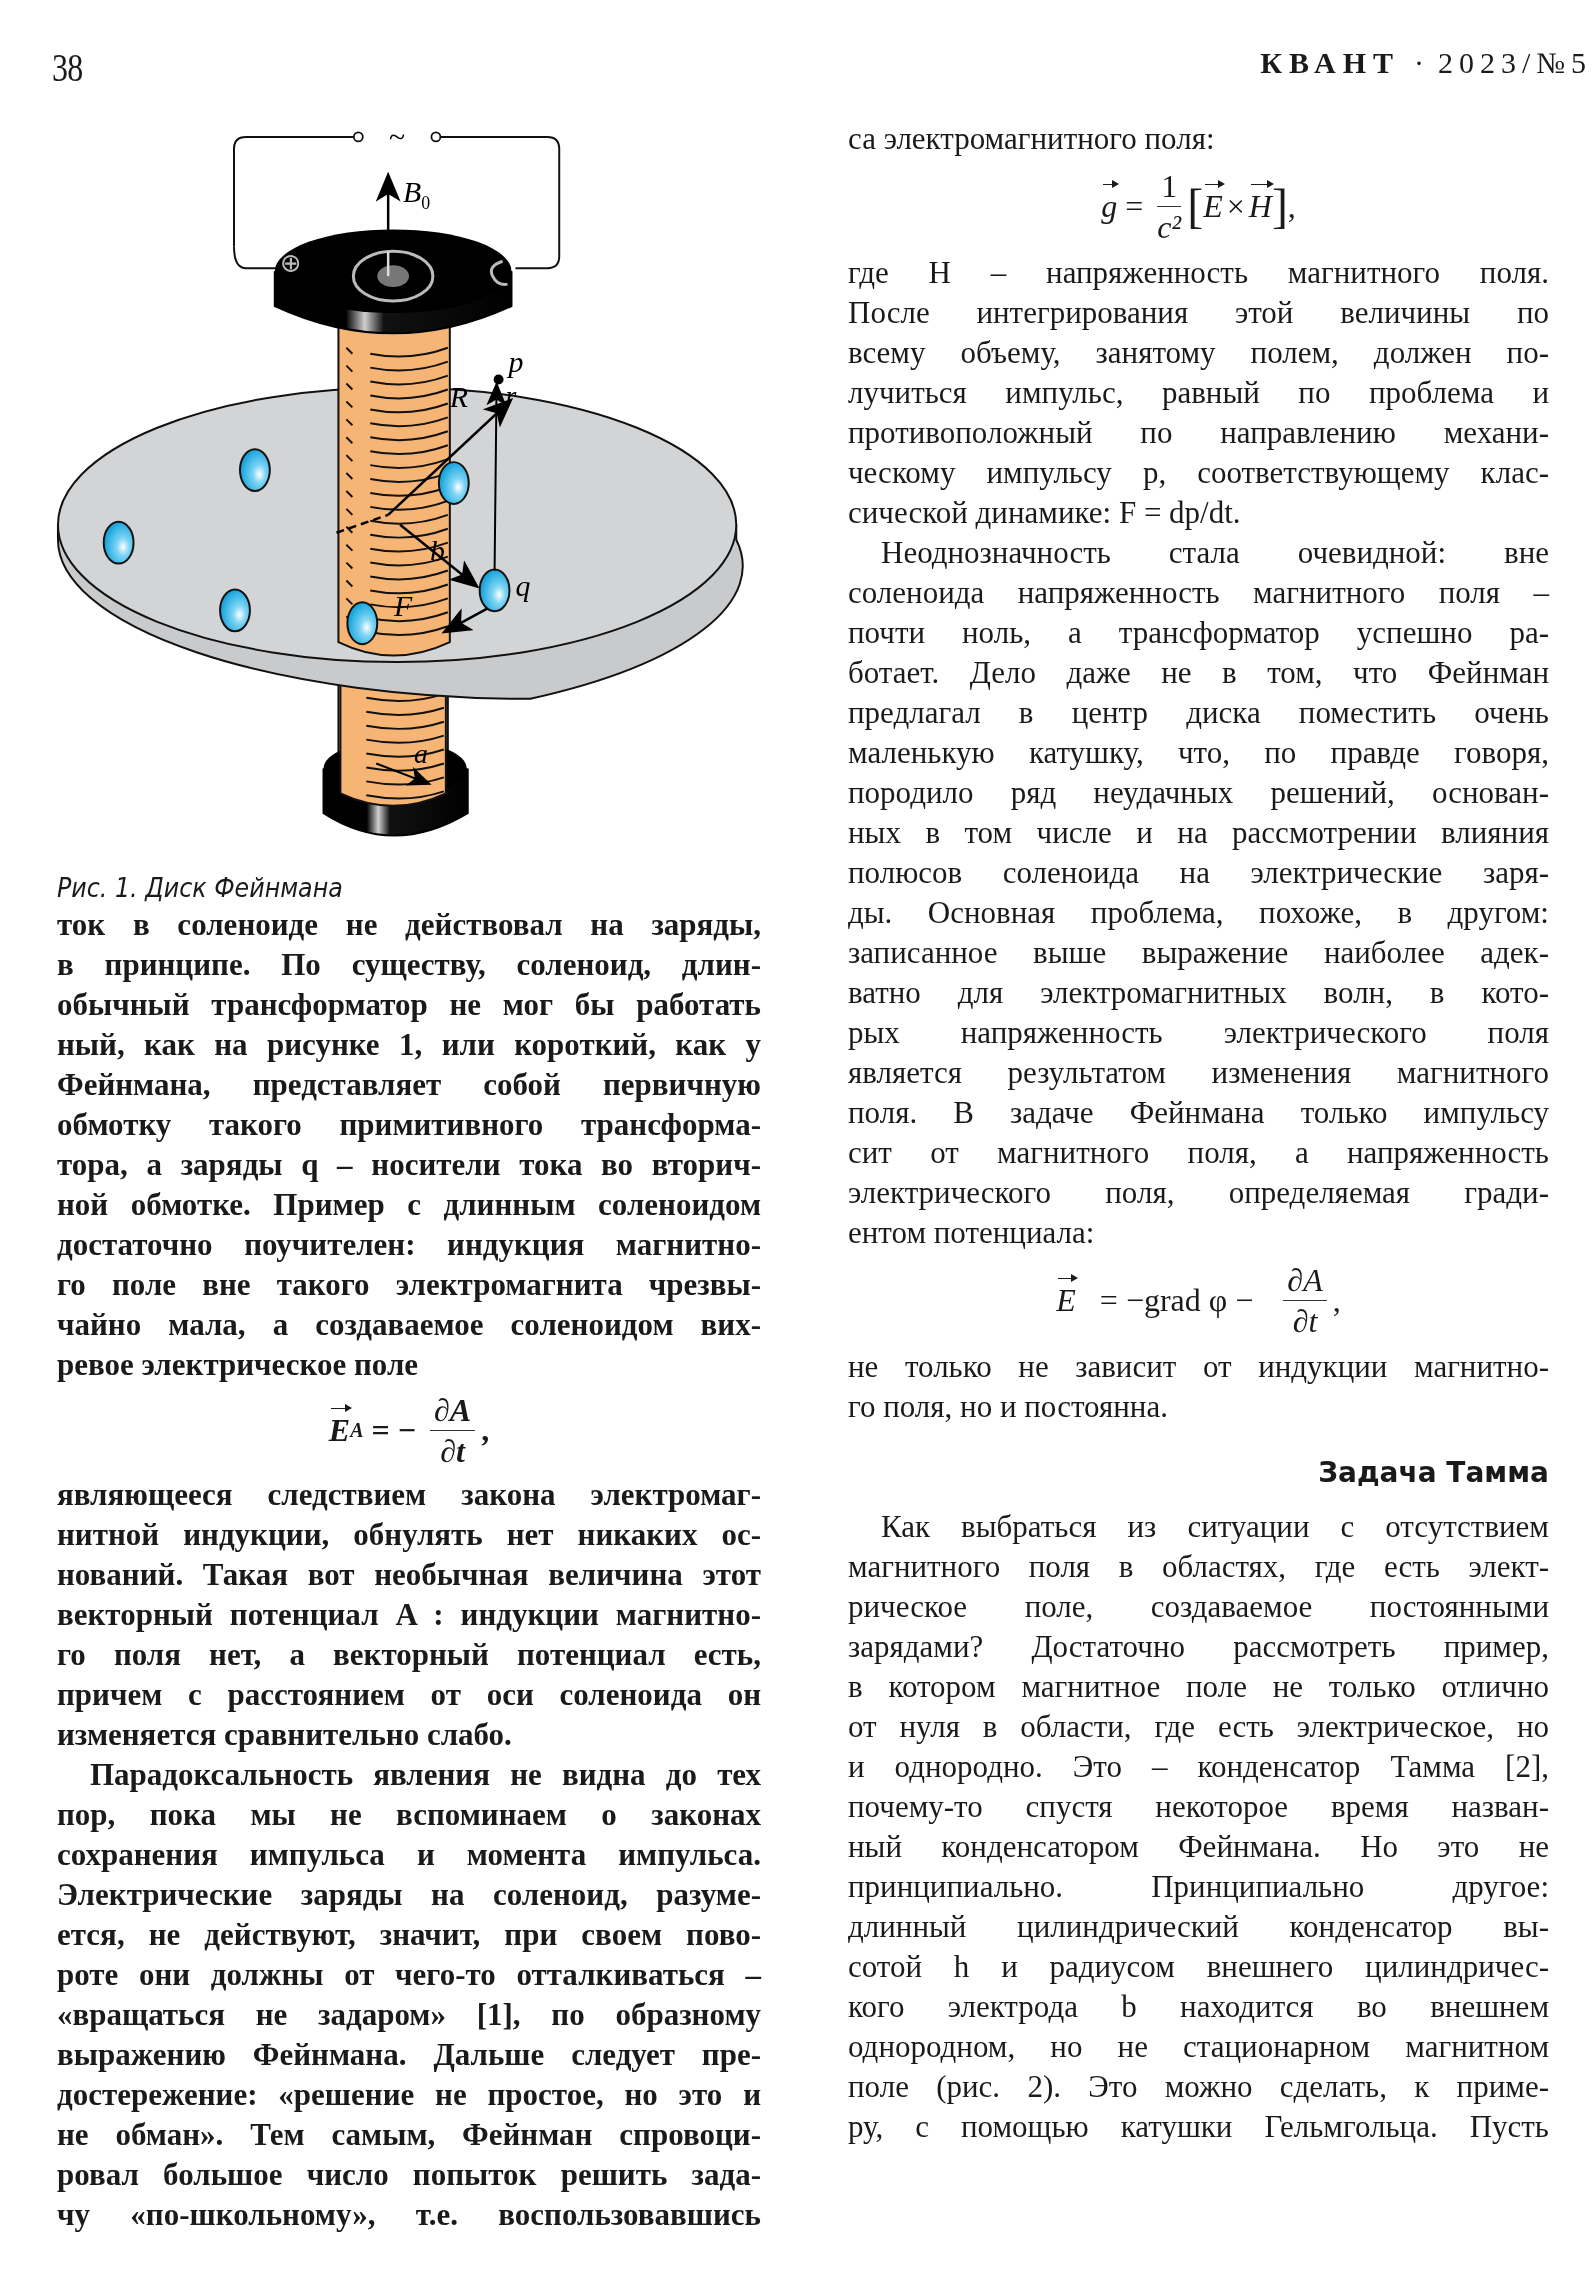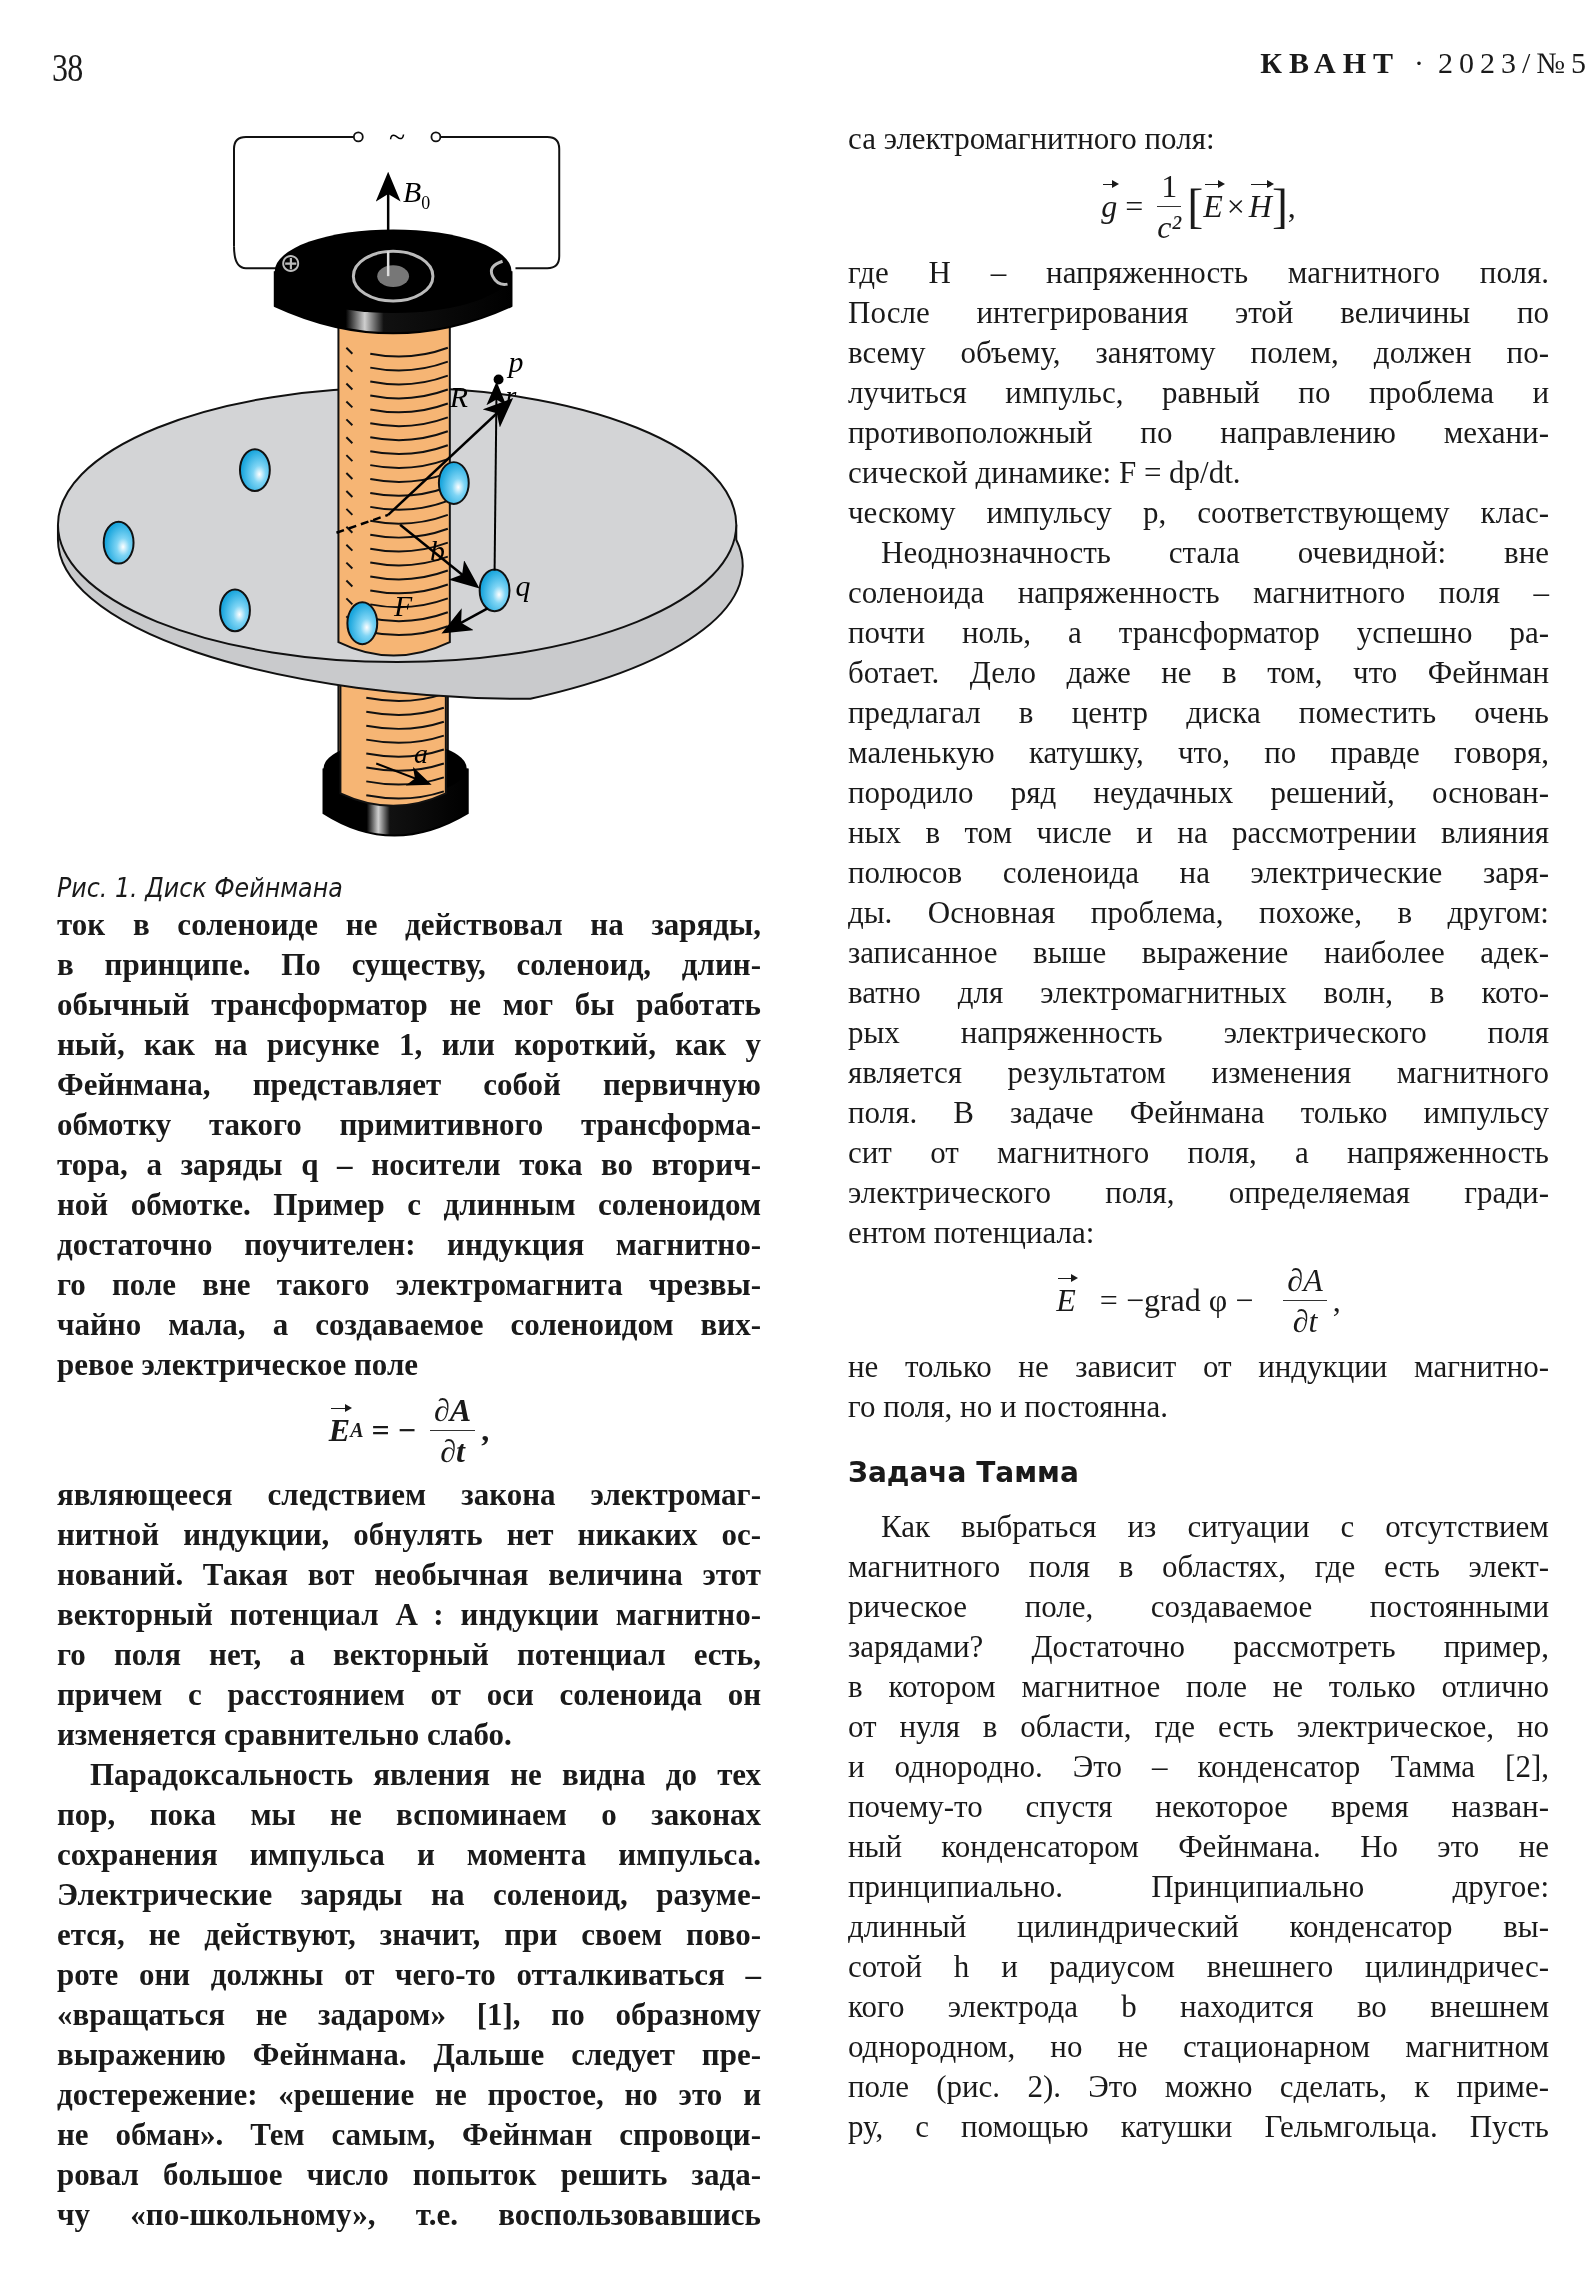--- a/index.html
+++ b/index.html
@@ -20,21 +20,21 @@
   .line.last { text-align-last:left; }
   .it { font-style:italic; }
   .vec { position:relative; display:inline-block; font-style:italic; }
   .vec::before { content:""; position:absolute; left:2px; right:0; top:-2px; border-top:1.6px solid #1a1a1a; }
   .vec::after { content:""; position:absolute; right:-2px; top:-6px; border-left:7px solid #1a1a1a; border-top:4px solid transparent; border-bottom:4px solid transparent; }
   .formula { display:flex; justify-content:center; align-items:center; margin:4px 0; font-size:32px; }
   .frac { display:inline-flex; flex-direction:column; align-items:center; margin:0 6px; vertical-align:middle; }
   .frac .num { border-bottom:1.5px solid #333; padding:0 4px; line-height:40px; }
   .frac .den { line-height:40px; }
   .sub { font-size:20px; vertical-align:-8px; font-style:italic; }
-  .section-title { text-align:left; font-family:"DejaVu Sans", sans-serif; font-weight:bold;
+  .section-title { text-align:right; font-family:"DejaVu Sans", sans-serif; font-weight:bold;
                    font-size:28px; margin:26px 0 14px 0; line-height:40px; }
   .caption { position:absolute; left:57px; top:872px; font-family:"DejaVu Sans", sans-serif;
              font-style:italic; font-size:27px; transform:scaleX(0.88); transform-origin:left top; }
   .figure { position:absolute; left:50px; top:117px; width:736px; height:736px; }
 </style>
 </head>
 <body>
 
 <div class="page-number">38</div>
 <div class="running-head">
@@ -238,22 +238,22 @@
     <span class="vec">H</span>
     <span style="font-size:48px">]</span>
       <span>,</span>
   </div>
   <p>
     <span class="line">где H – напряженность магнитного поля.</span>
     <span class="line">После интегрирования этой величины по</span>
     <span class="line">всему объему, занятому полем, должен по-</span>
     <span class="line">лучиться импульс, равный по проблема и</span>
     <span class="line">противоположный по направлению механи-</span>
+    <span class="line">ческому импульсу p, соответствующему клас-</span>
     <span class="line last">сической динамике: F = dp/dt.</span>
-    <span class="line">ческому импульсу p, соответствующему клас-</span>
   </p>
   <p>
     <span class="line" style="padding-left:33px">Неоднозначность стала очевидной: вне</span>
     <span class="line">соленоида напряженность магнитного поля –</span>
     <span class="line">почти ноль, а трансформатор успешно ра-</span>
     <span class="line">ботает. Дело даже не в том, что Фейнман</span>
     <span class="line">предлагал в центр диска поместить очень</span>
     <span class="line">маленькую катушку, что, по правде говоря,</span>
     <span class="line">породило ряд неудачных решений, основан-</span>
     <span class="line">ных в том числе и на рассмотрении влияния</span>

